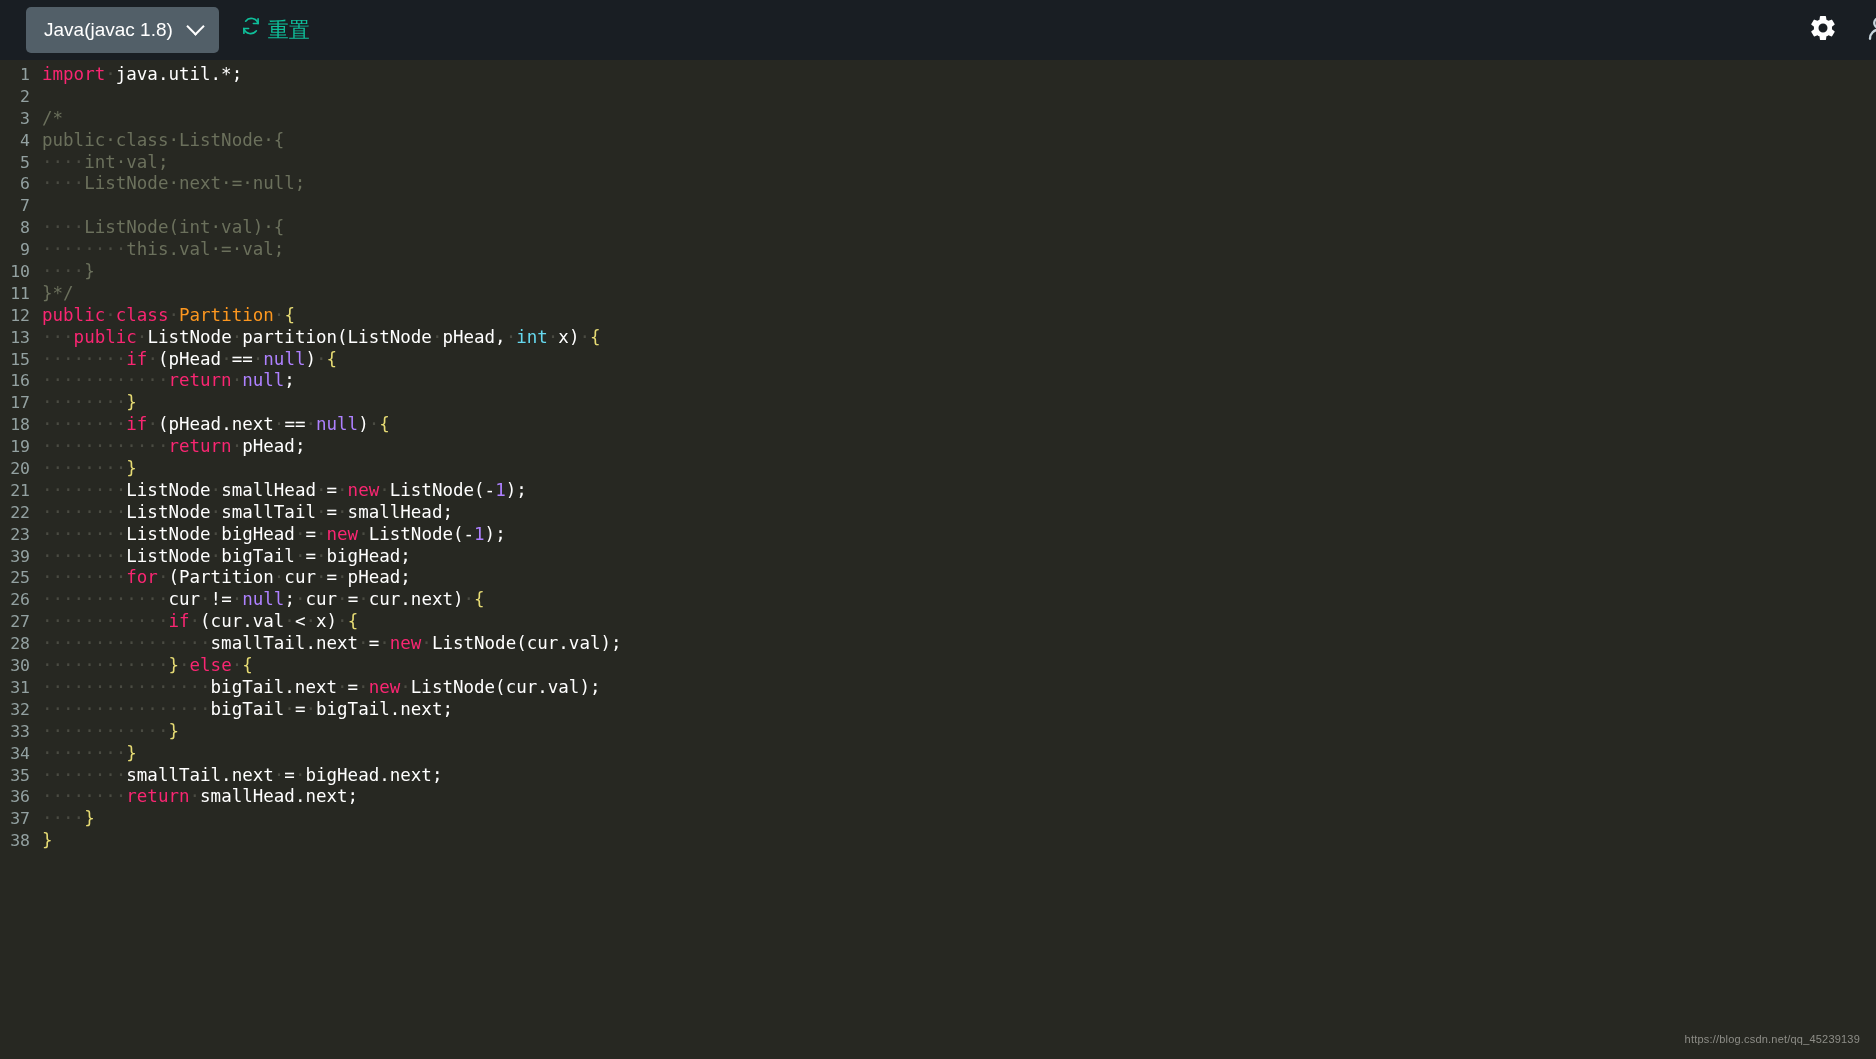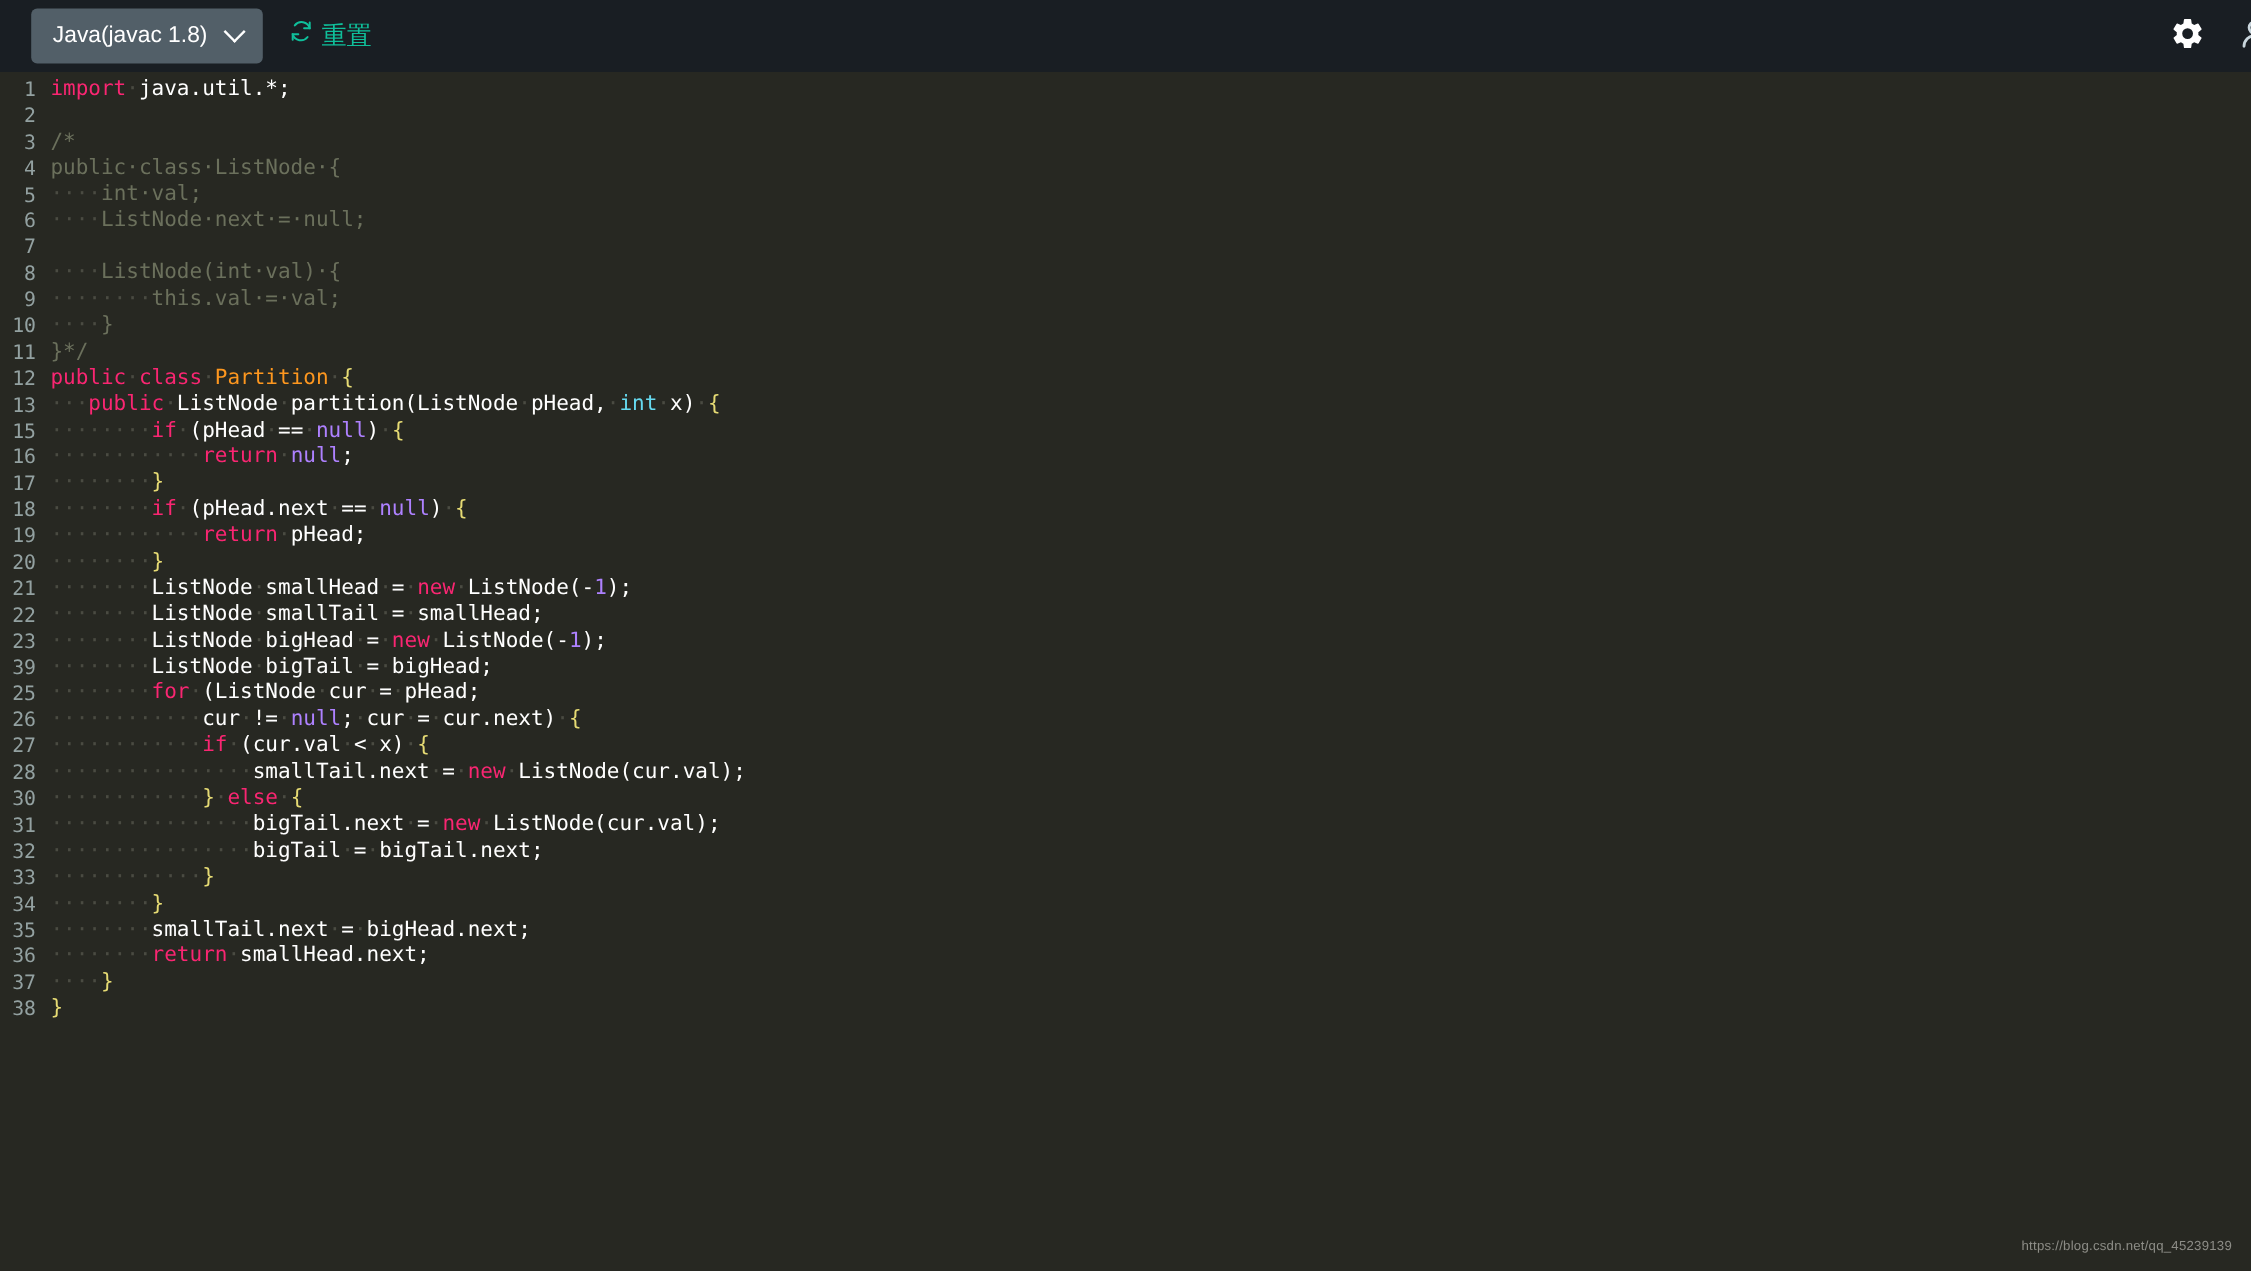--- a/index.html
+++ b/index.html
@@ -149,21 +149,21 @@
       <div class="line"><span class="ln">15</span><span class="code"><span class="ws">········</span><span class="k">if</span><span class="ws">·</span><span class="p">(pHead</span><span class="ws">·</span><span class="p">==</span><span class="ws">·</span><span class="n">null</span><span class="p">)</span><span class="ws">·</span><span class="br">{</span></span></div>
       <div class="line"><span class="ln">16</span><span class="code"><span class="ws">············</span><span class="k">return</span><span class="ws">·</span><span class="n">null</span><span class="p">;</span></span></div>
       <div class="line"><span class="ln">17</span><span class="code"><span class="ws">········</span><span class="br">}</span></span></div>
       <div class="line"><span class="ln">18</span><span class="code"><span class="ws">········</span><span class="k">if</span><span class="ws">·</span><span class="p">(pHead.next</span><span class="ws">·</span><span class="p">==</span><span class="ws">·</span><span class="n">null</span><span class="p">)</span><span class="ws">·</span><span class="br">{</span></span></div>
       <div class="line"><span class="ln">19</span><span class="code"><span class="ws">············</span><span class="k">return</span><span class="ws">·</span><span class="p">pHead;</span></span></div>
       <div class="line"><span class="ln">20</span><span class="code"><span class="ws">········</span><span class="br">}</span></span></div>
       <div class="line"><span class="ln">21</span><span class="code"><span class="ws">········</span><span class="p">ListNode</span><span class="ws">·</span><span class="p">smallHead</span><span class="ws">·</span><span class="p">=</span><span class="ws">·</span><span class="k">new</span><span class="ws">·</span><span class="p">ListNode(-</span><span class="n">1</span><span class="p">);</span></span></div>
       <div class="line"><span class="ln">22</span><span class="code"><span class="ws">········</span><span class="p">ListNode</span><span class="ws">·</span><span class="p">smallTail</span><span class="ws">·</span><span class="p">=</span><span class="ws">·</span><span class="p">smallHead;</span></span></div>
       <div class="line"><span class="ln">23</span><span class="code"><span class="ws">········</span><span class="p">ListNode</span><span class="ws">·</span><span class="p">bigHead</span><span class="ws">·</span><span class="p">=</span><span class="ws">·</span><span class="k">new</span><span class="ws">·</span><span class="p">ListNode(-</span><span class="n">1</span><span class="p">);</span></span></div>
       <div class="line"><span class="ln">39</span><span class="code"><span class="ws">········</span><span class="p">ListNode</span><span class="ws">·</span><span class="p">bigTail</span><span class="ws">·</span><span class="p">=</span><span class="ws">·</span><span class="p">bigHead;</span></span></div>
-      <div class="line"><span class="ln">25</span><span class="code"><span class="ws">········</span><span class="k">for</span><span class="ws">·</span><span class="p">(ListNode</span><span class="ws">·</span><span class="p">cur</span><span class="ws">·</span><span class="p">=</span><span class="ws">·</span><span class="p">pHead;</span></span></div>
+      <div class="line"><span class="ln">25</span><span class="code"><span class="ws">········</span><span class="k">for</span><span class="ws">·</span><span class="p">(Partition</span><span class="ws">·</span><span class="p">cur</span><span class="ws">·</span><span class="p">=</span><span class="ws">·</span><span class="p">pHead;</span></span></div>
       <div class="line"><span class="ln">26</span><span class="code"><span class="ws">············</span><span class="p">cur</span><span class="ws">·</span><span class="p">!=</span><span class="ws">·</span><span class="n">null</span><span class="p">;</span><span class="ws">·</span><span class="p">cur</span><span class="ws">·</span><span class="p">=</span><span class="ws">·</span><span class="p">cur.next)</span><span class="ws">·</span><span class="br">{</span></span></div>
       <div class="line"><span class="ln">27</span><span class="code"><span class="ws">············</span><span class="k">if</span><span class="ws">·</span><span class="p">(cur.val</span><span class="ws">·</span><span class="p">&lt;</span><span class="ws">·</span><span class="p">x)</span><span class="ws">·</span><span class="br">{</span></span></div>
       <div class="line"><span class="ln">28</span><span class="code"><span class="ws">················</span><span class="p">smallTail.next</span><span class="ws">·</span><span class="p">=</span><span class="ws">·</span><span class="k">new</span><span class="ws">·</span><span class="p">ListNode(cur.val);</span></span></div>
       <div class="line"><span class="ln">30</span><span class="code"><span class="ws">············</span><span class="br">}</span><span class="ws">·</span><span class="k">else</span><span class="ws">·</span><span class="br">{</span></span></div>
       <div class="line"><span class="ln">31</span><span class="code"><span class="ws">················</span><span class="p">bigTail.next</span><span class="ws">·</span><span class="p">=</span><span class="ws">·</span><span class="k">new</span><span class="ws">·</span><span class="p">ListNode(cur.val);</span></span></div>
       <div class="line"><span class="ln">32</span><span class="code"><span class="ws">················</span><span class="p">bigTail</span><span class="ws">·</span><span class="p">=</span><span class="ws">·</span><span class="p">bigTail.next;</span></span></div>
       <div class="line"><span class="ln">33</span><span class="code"><span class="ws">············</span><span class="br">}</span></span></div>
       <div class="line"><span class="ln">34</span><span class="code"><span class="ws">········</span><span class="br">}</span></span></div>
       <div class="line"><span class="ln">35</span><span class="code"><span class="ws">········</span><span class="p">smallTail.next</span><span class="ws">·</span><span class="p">=</span><span class="ws">·</span><span class="p">bigHead.next;</span></span></div>
       <div class="line"><span class="ln">36</span><span class="code"><span class="ws">········</span><span class="k">return</span><span class="ws">·</span><span class="p">smallHead.next;</span></span></div>

